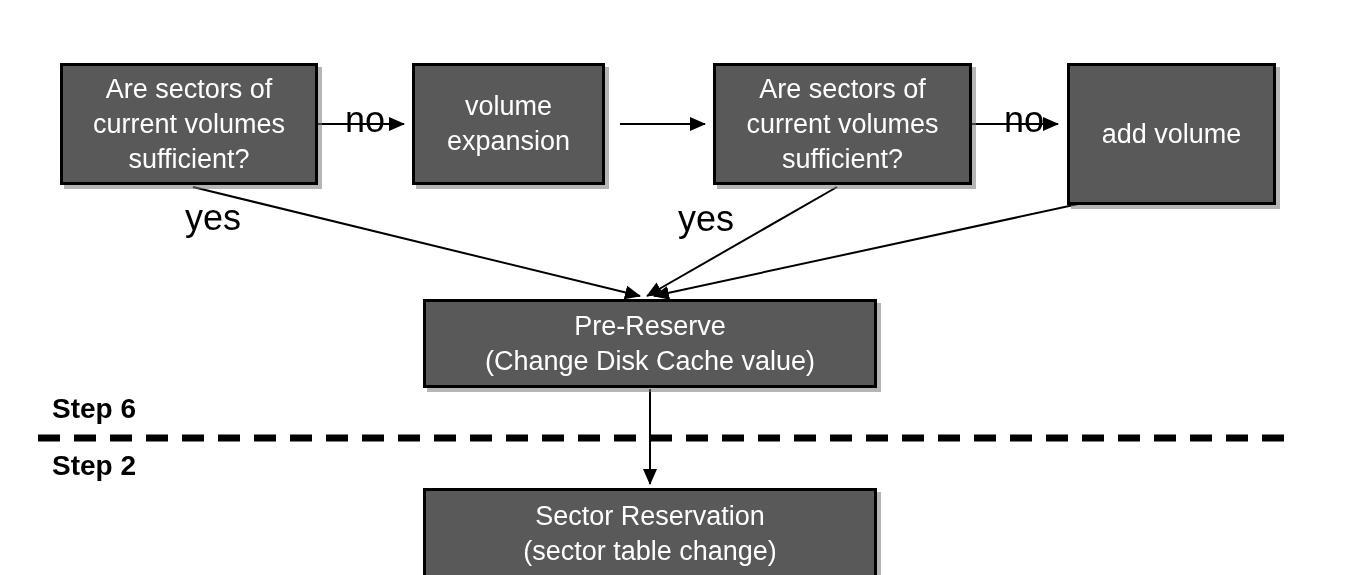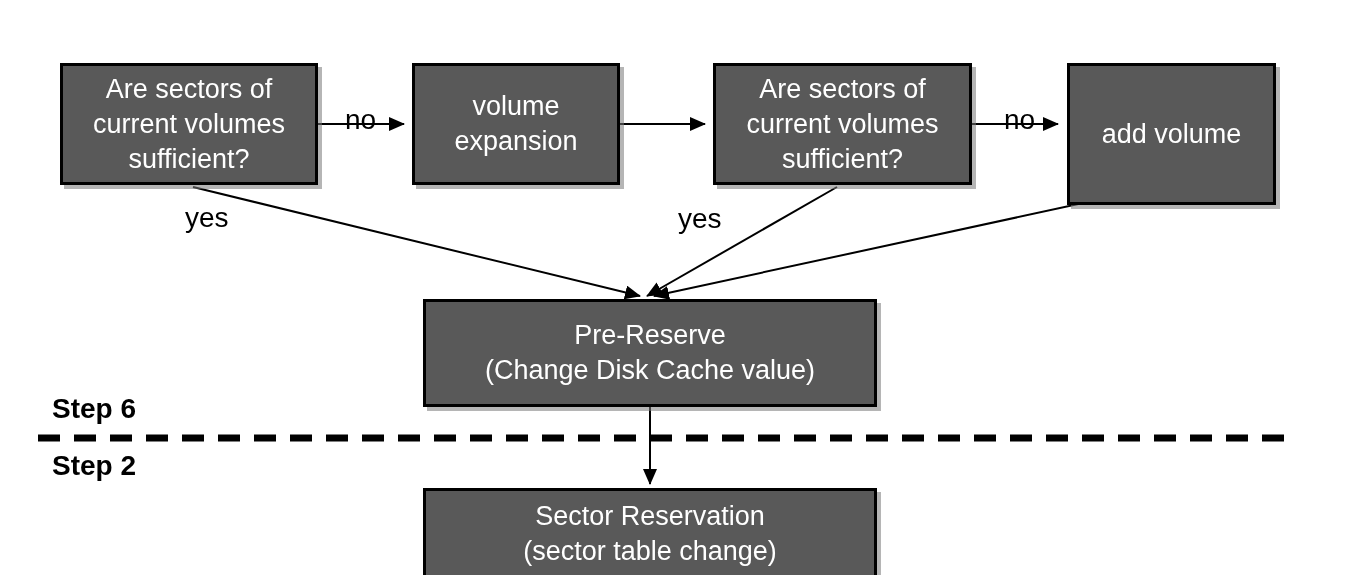--- a/index.html
+++ b/index.html
@@ -36,21 +36,21 @@
     justify-content: center;
     text-align: center;
     font-size: 27px;
     line-height: 35px;
     white-space: pre-line;
     z-index: 2;
   }
   .edge-label {
     position: absolute;
     color: var(--line-color, #000000);
-    font-size: 28px;
+    font-size: 36px;
     line-height: 28px;
     z-index: 3;
   }
   .step-label {
     position: absolute;
     left: 52px;
     color: var(--line-color, #000000);
     font-size: 28px;
     line-height: 28px;
     font-weight: bold;
@@ -83,30 +83,30 @@
 
     <line x1="650" y1="389" x2="650" y2="484" stroke="#000" stroke-width="2" marker-end="url(#ah)"></line>
 
     <line x1="38" y1="438" x2="1288" y2="438" stroke="#000" stroke-width="7" stroke-dasharray="22 14"></line>
   </svg>
 
   <div class="flow-box" style="left:60px; top:63px; width:258px; height:122px;">Are sectors of
 current volumes
 sufficient?</div>
 
-  <div class="flow-box" style="left:412px; top:63px; width:208px; height:122px;">volume
+  <div class="flow-box" style="left:412px; top:63px; width:193px; height:122px;">volume
 expansion</div>
 
   <div class="flow-box" style="left:713px; top:63px; width:259px; height:122px;">Are sectors of
 current volumes
 sufficient?</div>
 
   <div class="flow-box" style="left:1067px; top:63px; width:209px; height:142px;">add volume</div>
 
-  <div class="flow-box" style="left:423px; top:299px; width:454px; height:108px;">Pre-Reserve
+  <div class="flow-box" style="left:423px; top:299px; width:454px; height:89px;">Pre-Reserve
 (Change Disk Cache value)</div>
 
   <div class="flow-box" style="left:423px; top:488px; width:454px; height:91px;">Sector Reservation
 (sector table change)</div>
 
   <div class="edge-label" style="left:345px; top:106px;">no</div>
 
   <div class="edge-label" style="left:1004px; top:106px;">no</div>
 
   <div class="edge-label" style="left:185px; top:204px;">yes</div>

